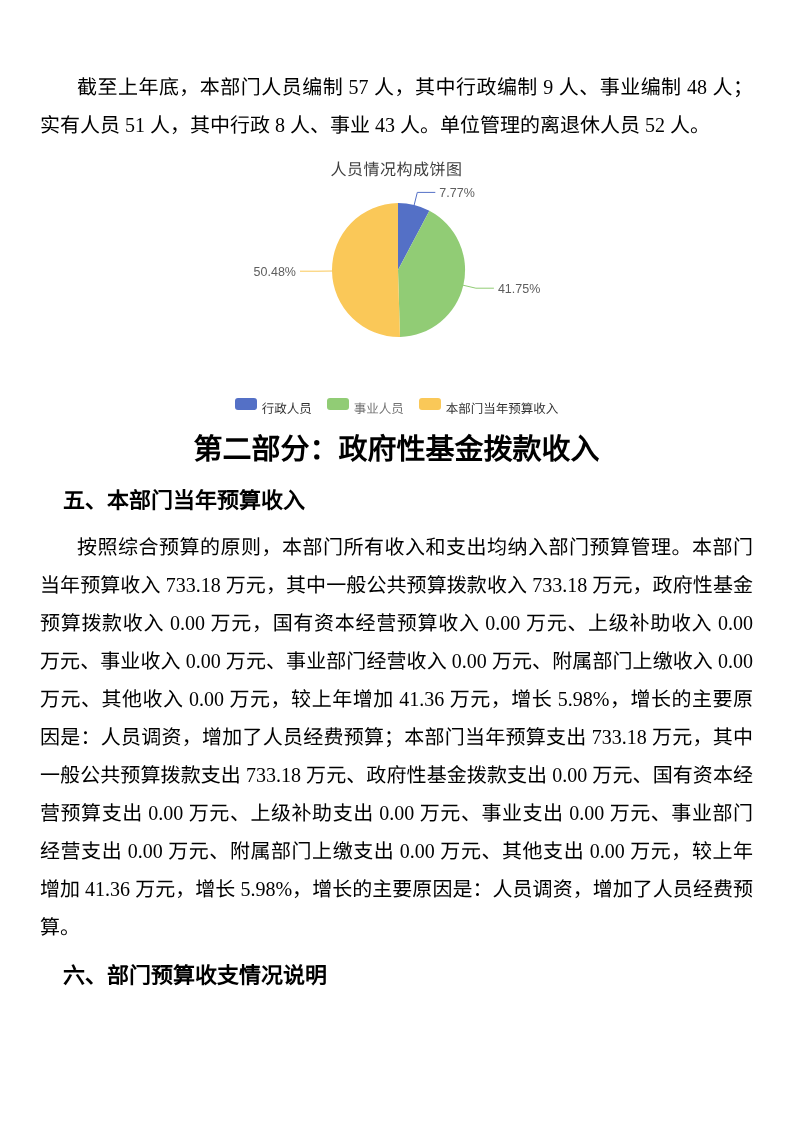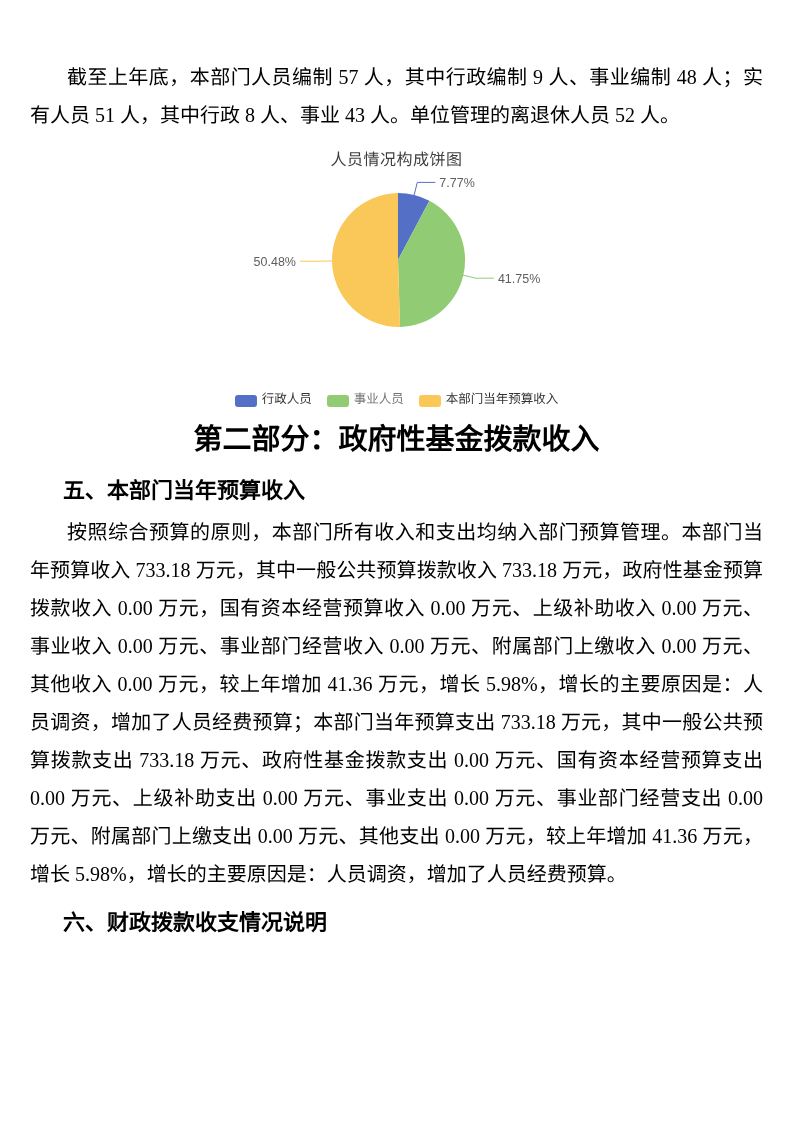--- a/index.html
+++ b/index.html
@@ -7,21 +7,21 @@
   .page {
     width: 793px;
     height: 1122px;
     background: #ffffff;
     overflow: hidden;
     margin: 0 auto;
   }
   .content { padding: 56px 28px 0 28px; }
 
   .body-text {
-    margin: 2px;
+    margin: 12px;
     font-family: "Liberation Serif", "DejaVu Serif", serif;
     font-size: 20px;
     line-height: 38px;
     color: #000000;
     text-align: justify;
     text-indent: 37px;
   }
 
   .chart {
     margin: 12px auto 0 auto;
@@ -40,21 +40,21 @@
 
   .legend {
     margin-top: 44px;
     display: flex;
     justify-content: center;
     align-items: center;
     gap: 15px;
     font-size: 12.5px;
     color: #333333;
   }
-  .legend-item { display: flex; align-items: flex-end; gap: 5px; }
+  .legend-item { display: flex; align-items: flex-start; gap: 5px; }
   .legend-swatch {
     width: 22px;
     height: 12px;
     border-radius: 3px;
     display: inline-block;
     background: #cccccc;
   }
 
   .part-heading {
     margin: 10px 0 0 0;
@@ -113,17 +113,17 @@
         </div>
       </div>
     </figure>
 
     <h1 class="part-heading">第二部分：政府性基金拨款收入</h1>
 
     <h2 class="section-heading">五、本部门当年预算收入</h2>
 
     <p class="body-text">按照综合预算的原则，本部门所有收入和支出均纳入部门预算管理。本部门当年预算收入 733.18 万元，其中一般公共预算拨款收入 733.18 万元，政府性基金预算拨款收入 0.00 万元，国有资本经营预算收入 0.00 万元、上级补助收入 0.00 万元、事业收入 0.00 万元、事业部门经营收入 0.00 万元、附属部门上缴收入 0.00 万元、其他收入 0.00 万元，较上年增加 41.36 万元，增长 5.98%，增长的主要原因是：人员调资，增加了人员经费预算；本部门当年预算支出 733.18 万元，其中一般公共预算拨款支出 733.18 万元、政府性基金拨款支出 0.00 万元、国有资本经营预算支出 0.00 万元、上级补助支出 0.00 万元、事业支出 0.00 万元、事业部门经营支出 0.00 万元、附属部门上缴支出 0.00 万元、其他支出 0.00 万元，较上年增加 41.36 万元，增长 5.98%，增长的主要原因是：人员调资，增加了人员经费预算。</p>
 
-    <h2 class="section-heading">六、财政拨款收支情况说明</h2>
+    <h2 class="section-heading">六、部门预算收支情况说明</h2>
 
 
   </div>
 </div>
 
 </body></html>

